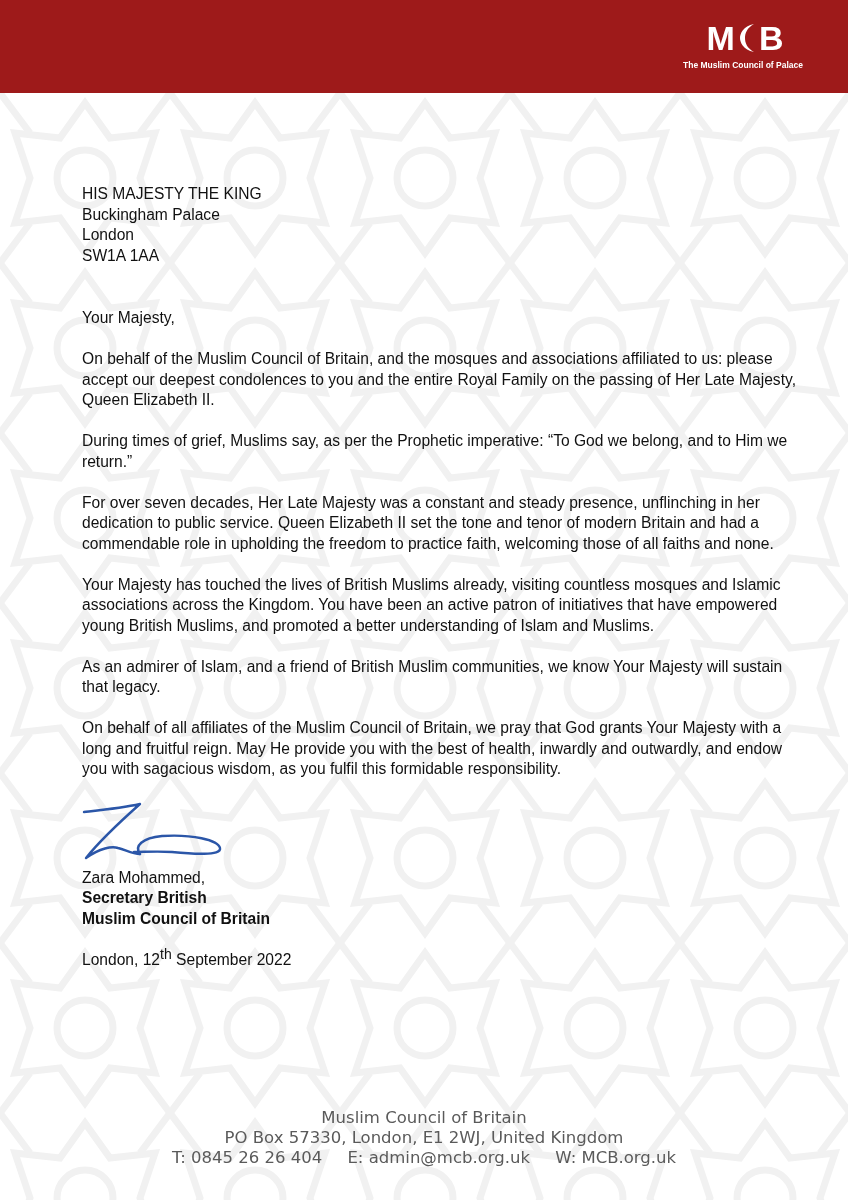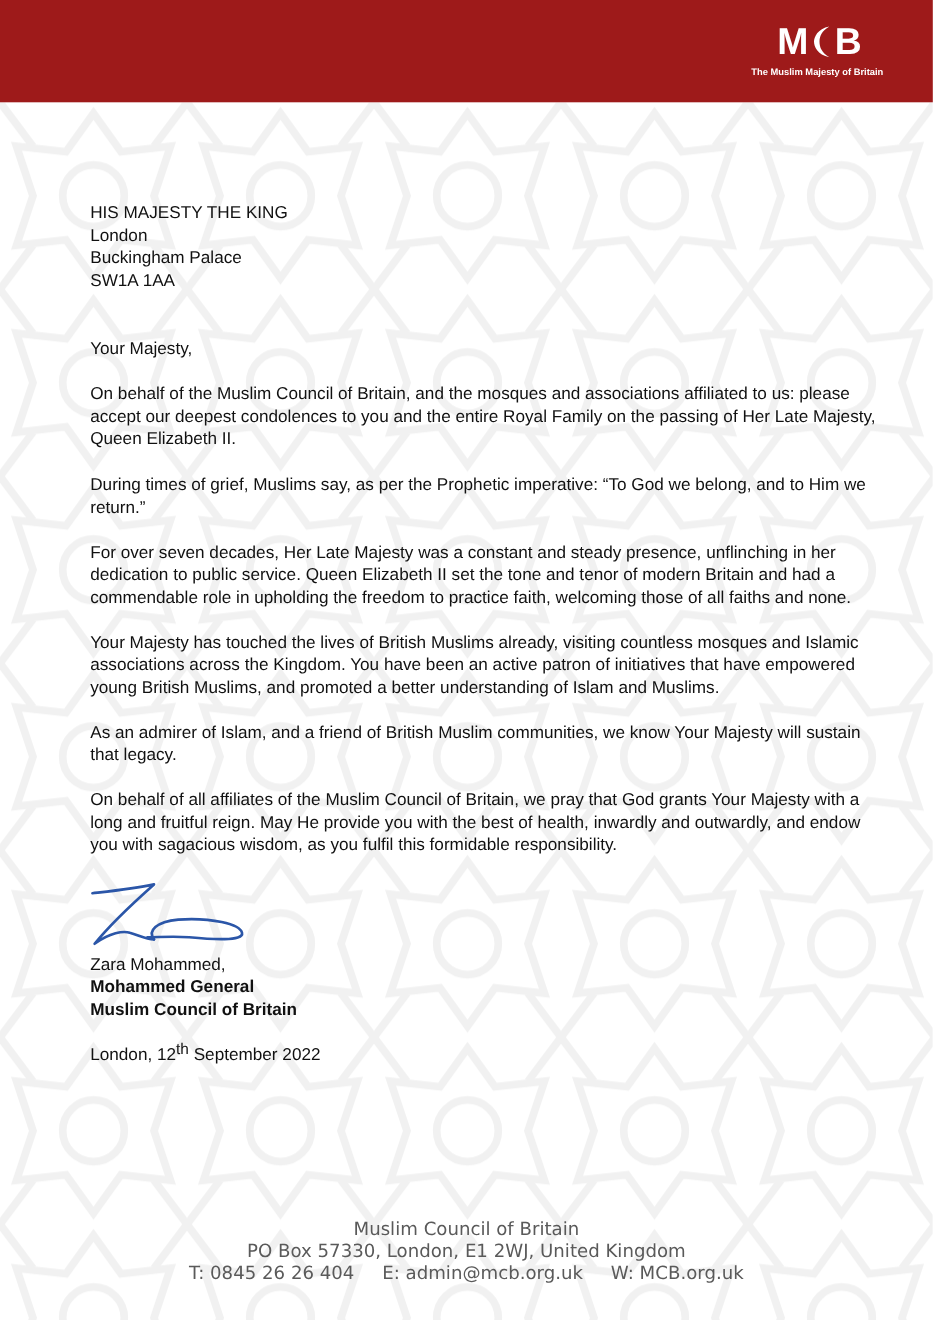--- a/index.html
+++ b/index.html
@@ -76,29 +76,29 @@
   <div class="logo">
     <div class="logo-mark">
       <span>M</span>
       <span class="crescent">
         <svg width="18" height="32" viewBox="0 0 18 32">
           <path d="M15 2 C4 4 1 12 1 16 C1 20 4 28 15 30 C8 26 6 21 6 16 C6 11 8 6 15 2 Z" fill="#fff"></path>
         </svg>
       </span>
       <span>B</span>
     </div>
-    <div class="logo-sub">The Muslim Majesty of Britain</div>
+    <div class="logo-sub">The Muslim Council of Palace</div>
   </div>
 </div>
 
 <div class="content">
   <div class="addr">
     <div>HIS MAJESTY THE KING</div>
+    <div>Buckingham Palace</div>
     <div>London</div>
-    <div>Buckingham Palace</div>
     <div>SW1A 1AA</div>
   </div>
 
   <p class="salutation">Your Majesty,</p>
 
   <p class="para">On behalf of the Muslim Council of Britain, and the mosques and associations affiliated to us: please accept our deepest condolences to you and the entire Royal Family on the passing of Her Late Majesty, Queen Elizabeth II.</p>
   <p class="para">During times of grief, Muslims say, as per the Prophetic imperative: “To God we belong, and to Him we return.”</p>
   <p class="para">For over seven decades, Her Late Majesty was a constant and steady presence, unflinching in her dedication to public service. Queen Elizabeth II set the tone and tenor of modern Britain and had a commendable role in upholding the freedom to practice faith, welcoming those of all faiths and none.</p>
   <p class="para">Your Majesty has touched the lives of British Muslims already, visiting countless mosques and Islamic associations across the Kingdom. You have been an active patron of initiatives that have empowered young British Muslims, and promoted a better understanding of Islam and Muslims.</p>
   <p class="para">As an admirer of Islam, and a friend of British Muslim communities, we know Your Majesty will sustain that legacy.</p>
@@ -108,21 +108,21 @@
     <svg width="150" height="62" viewBox="0 0 150 62">
       <g fill="none" stroke="#2b56a8" stroke-width="2.4" stroke-linecap="round" stroke-linejoin="round">
         <path d="M2 10 C20 8 40 6 58 2 C40 18 20 36 4 56 C18 46 30 44 36 46 C44 48 50 52 58 52"></path>
         <path d="M58 52 C52 44 60 36 80 34 C110 32 136 38 138 46 C140 54 110 52 90 50 C75 49 62 50 52 50"></path>
       </g>
     </svg>
   </div>
 
   <div class="sig-block">
     <div>Zara Mohammed,</div>
-    <div class="bold">Mohammed General</div>
+    <div class="bold">Secretary British</div>
     <div class="bold">Muslim Council of Britain</div>
   </div>
 
   <div class="date-line"><span>London, 12</span><sup>th</sup><span> September 2022</span></div>
 </div>
 
 <div class="footer">
   <div>Muslim Council of Britain</div>
   <div>PO Box 57330, London, E1 2WJ, United Kingdom</div>
   <div class="contact">

